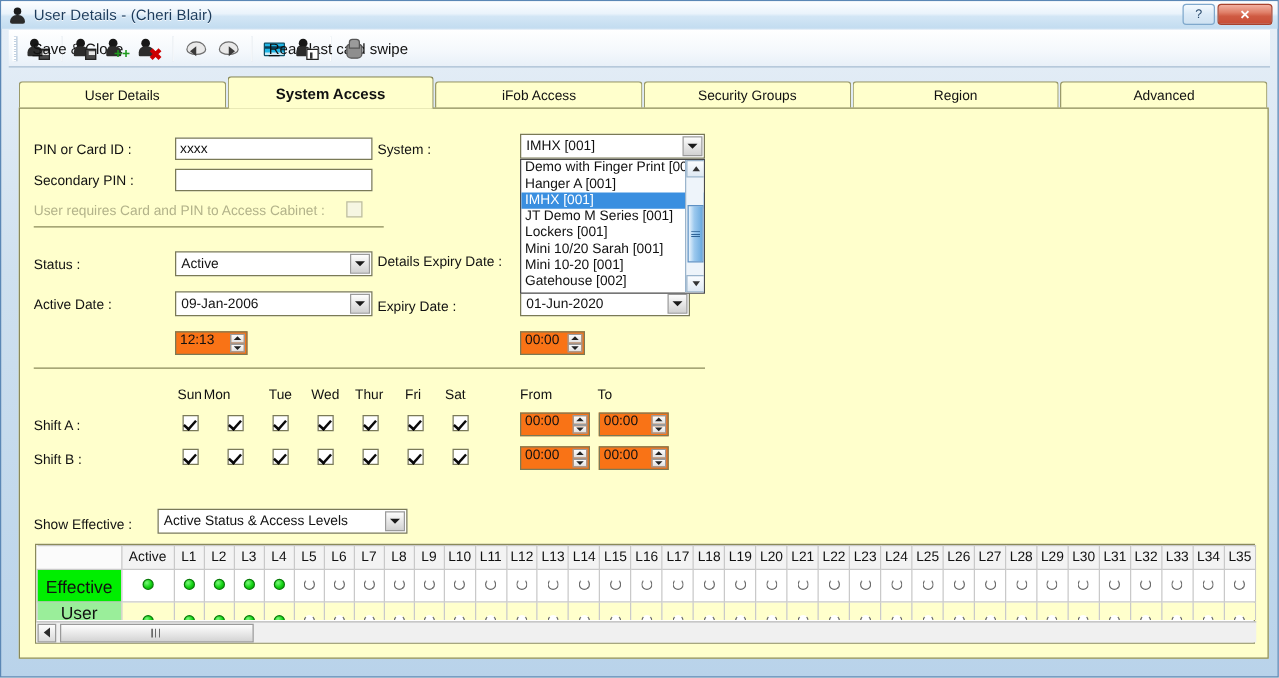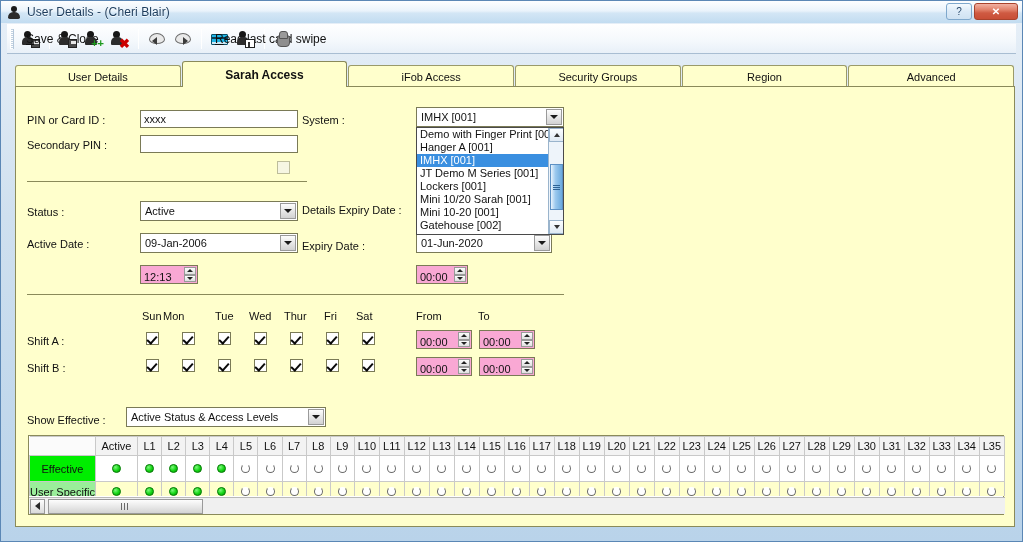--- a/index.html
+++ b/index.html
@@ -153,22 +153,22 @@
     background: linear-gradient(180deg,#fdfdfd 0%,#e7e7e7 50%,#d2d2d2 100%);
     border:1px solid #9a9a9a;
     display:flex; align-items:center; justify-content:center;
   }
   .combo .arrow i {
     border-left:4px solid transparent; border-right:4px solid transparent;
     border-top:4px solid #1a1a1a; display:block;
   }
 
   .spin {
-    position:absolute; height:19px; background:#f9a8d4; border:1px solid #7a7a56;
-    font-size:11px; color:#111; display:flex; align-items:flex-end; padding-left:3px;
+    position:absolute; height:19px; background:#f97316; border:1px solid #7a7a56;
+    font-size:11px; color:#111; display:flex; align-items:flex-start; padding-left:3px;
   }
   .spin .btns {
     position:absolute; right:1px; top:1px; width:12px; height:15px;
     display:flex; flex-direction:column;
   }
   .spin .btns b {
     flex:1; background: linear-gradient(180deg,#fcfcfc,#e0e0e0);
     border:1px solid #9a9a9a; display:flex; align-items:center; justify-content:center;
   }
   .spin .btns b i { display:block; }
@@ -229,21 +229,21 @@
     background:#fff; border:1px solid #8a8a5a;
   }
   .gridscroll { position:absolute; left:0; top:0; width:976px; height:60px; overflow:hidden; }
   table.levels { border-collapse:collapse; table-layout:fixed; }
   table.levels th, table.levels td {
     border:1px solid #c9c9c9; font-size:11px; color:#111;
     text-align:center; padding:0; height:19px;
   }
   table.levels th { background:#f3f3f3; font-weight:normal; }
   table.levels th.corner { background:#fbfbfb; border-left:none; }
-  table.levels td.rowhdr { font-size:11px; text-align:center; }
+  table.levels td.rowhdr { font-size:14px; text-align:center; }
   td.rowhdr.eff { background:#00ee00; }
   td.rowhdr.usr { background:#9aee9a; }
   tr.eff td { background:#fff; height:26px; }
   tr.usr td { background:#ffffcc; height:20px; }
   .dot { display:inline-block; width:9px; height:9px; border-radius:50%; }
   .dot.on { background: radial-gradient(circle at 35% 32%, #7cf87c 0%, #12d412 55%, #059205 100%); border:1px solid #0a7a0a; }
   .dot.off { background:#fff; border:1px solid #6b6b6b; border-top-color:#fff; }
 
   
   .hsb {
@@ -354,35 +354,36 @@
 
     <span class="tb-item">
       <span class="ic">
           <span class="hand"></span>
         </span>
     </span>
   </div>
 
   <div class="tabstrip">
     <div class="tab">User Details</div>
-    <div class="tab active">Sarah Access</div>
+    <div class="tab active">System Access</div>
     <div class="tab">iFob Access</div>
     <div class="tab">Security Groups</div>
     <div class="tab">Region</div>
     <div class="tab">Advanced</div>
   </div>
 
   <div class="tabbody">
 
     <div class="lbl" style="left:11px; top:27px;">PIN or Card ID :</div>
     <div class="tfield" style="left:124px; top:23px; width:158px;">xxxx</div>
 
     <div class="lbl" style="left:11px; top:52px;">Secondary PIN :</div>
     <div class="tfield" style="left:124px; top:48px; width:158px;"></div>
 
+    <div class="lbl dim" style="left:11px; top:76px;">User requires Card and PIN to Access Cabinet :</div>
     <div class="cbx dimbox" style="left:261px; top:74px;"></div>
 
     <div class="hr" style="left:11px; top:94px; width:280px;"></div>
 
     <div class="lbl" style="left:11px; top:119px;">Status :</div>
     <div class="combo" style="left:124px; top:114px; width:158px;">
       <span>Active</span>
       <span class="arrow">
           <i></i>
         </span>

